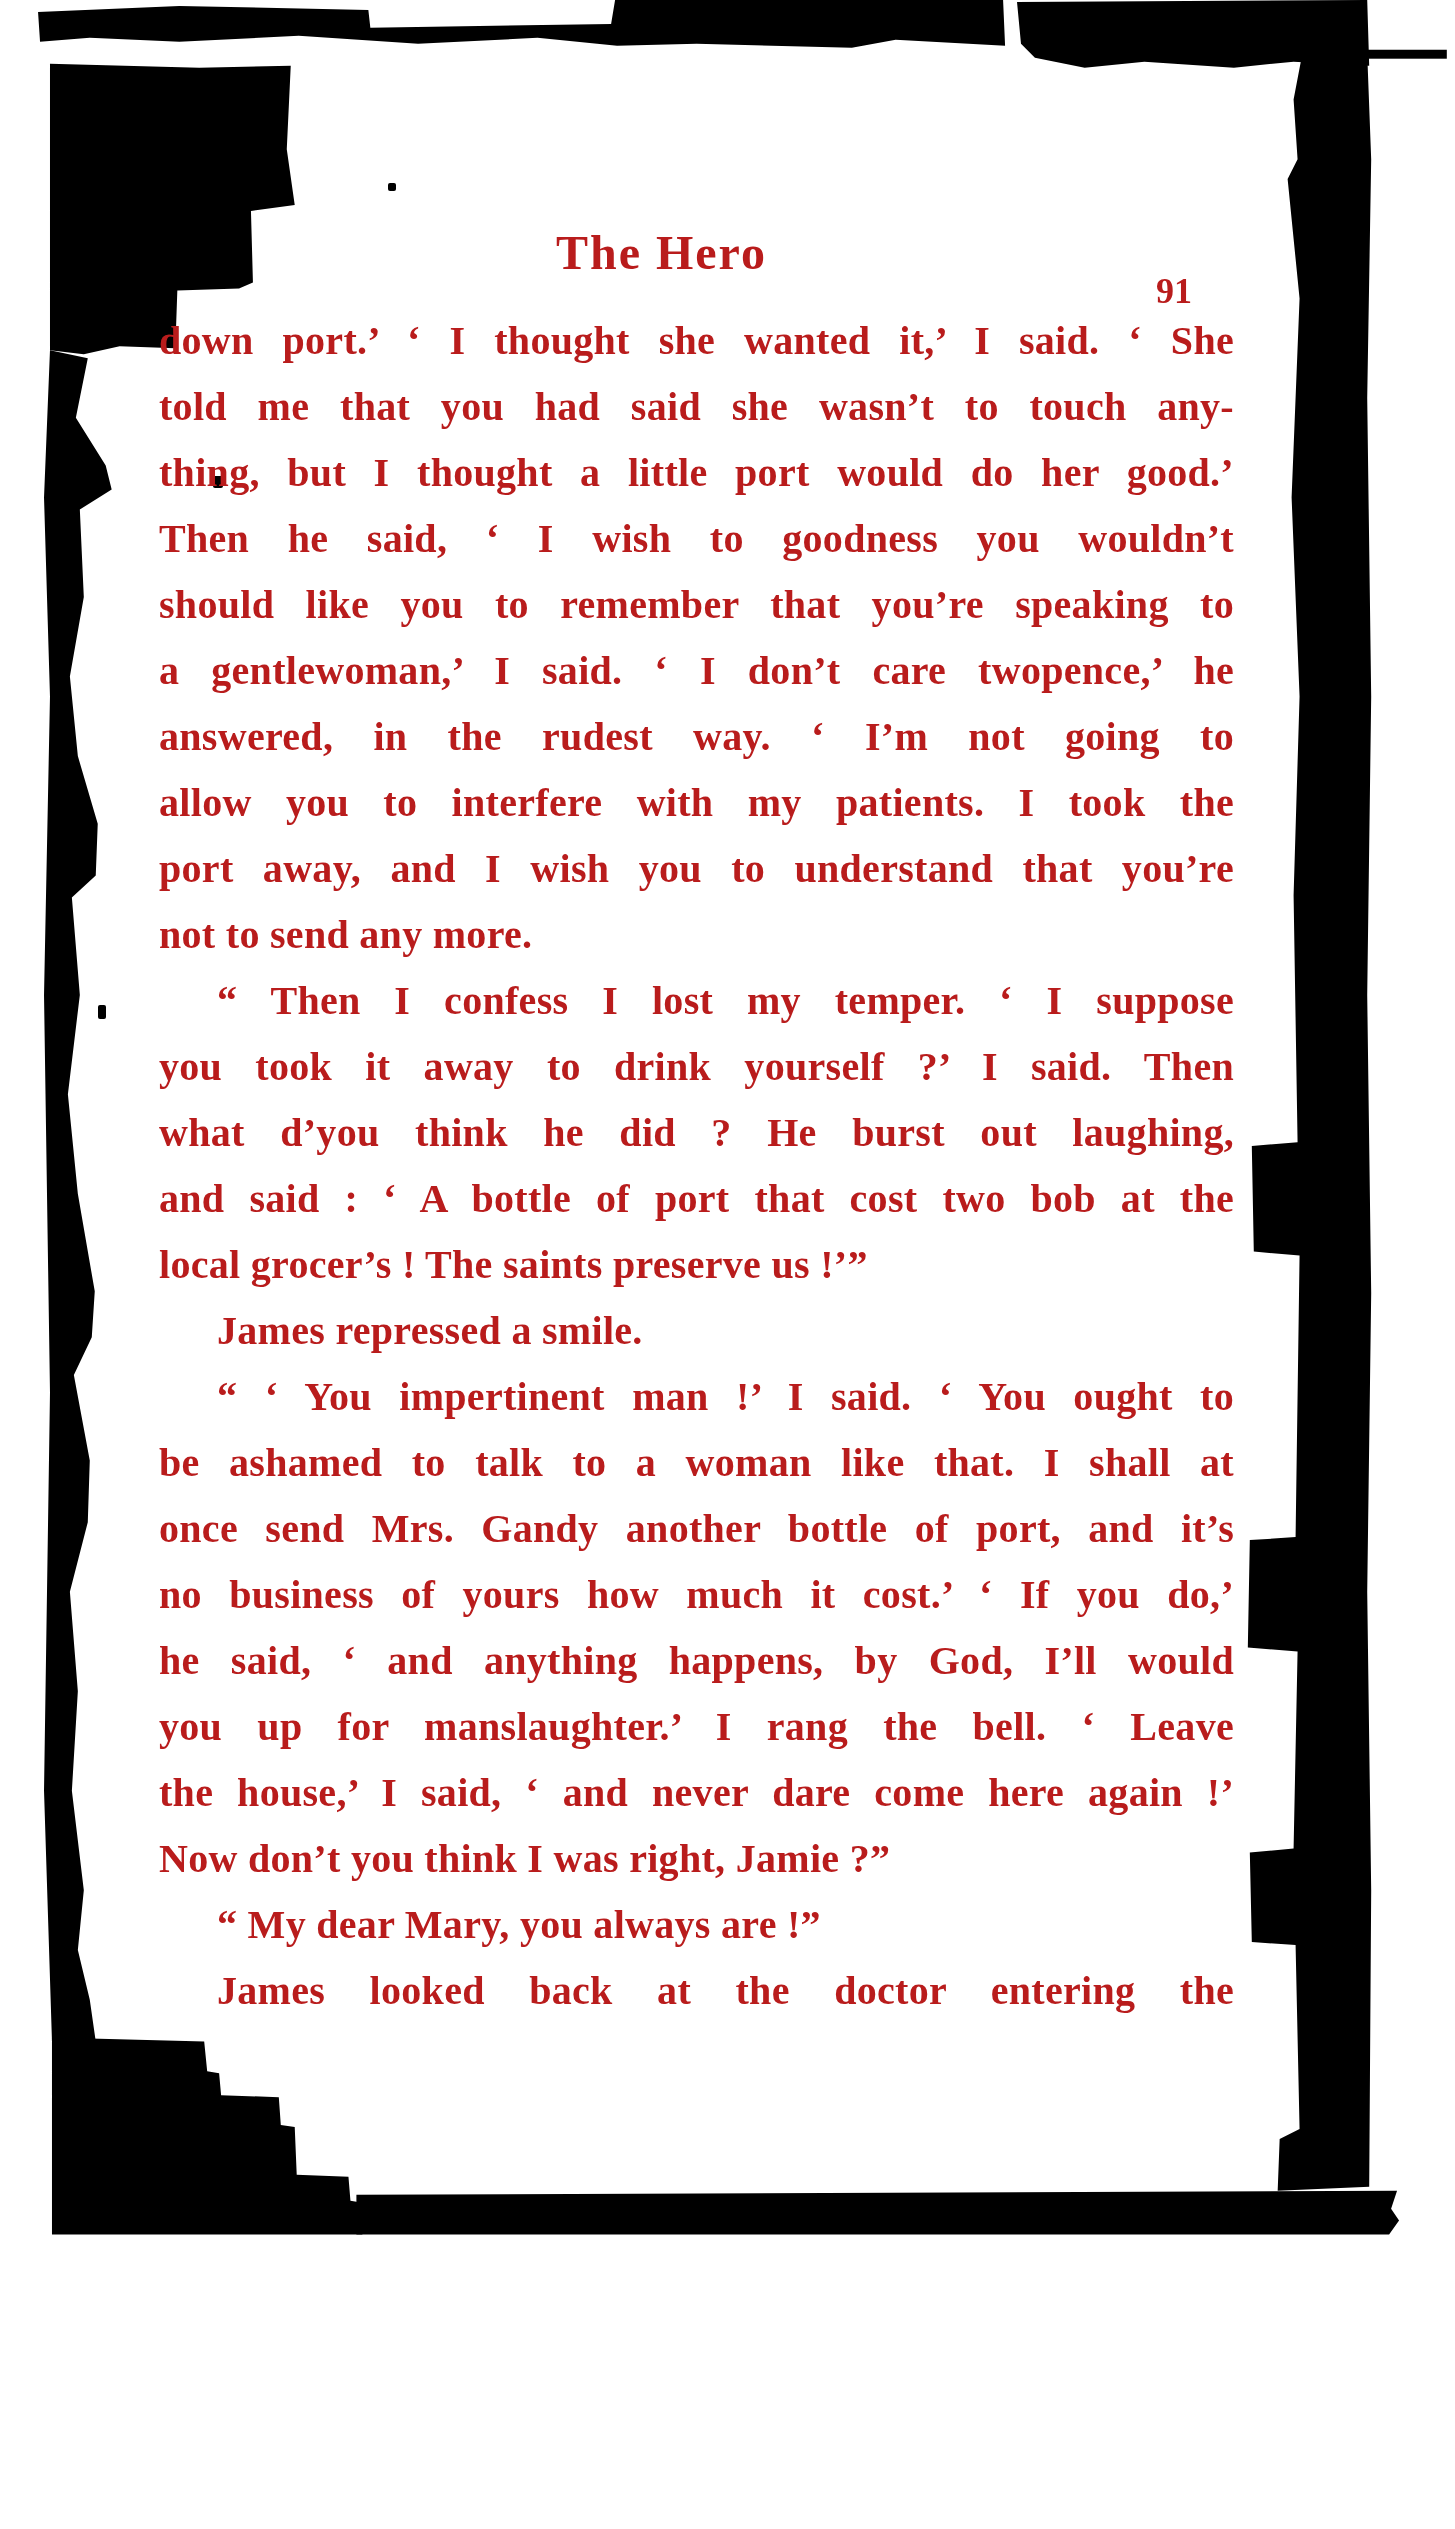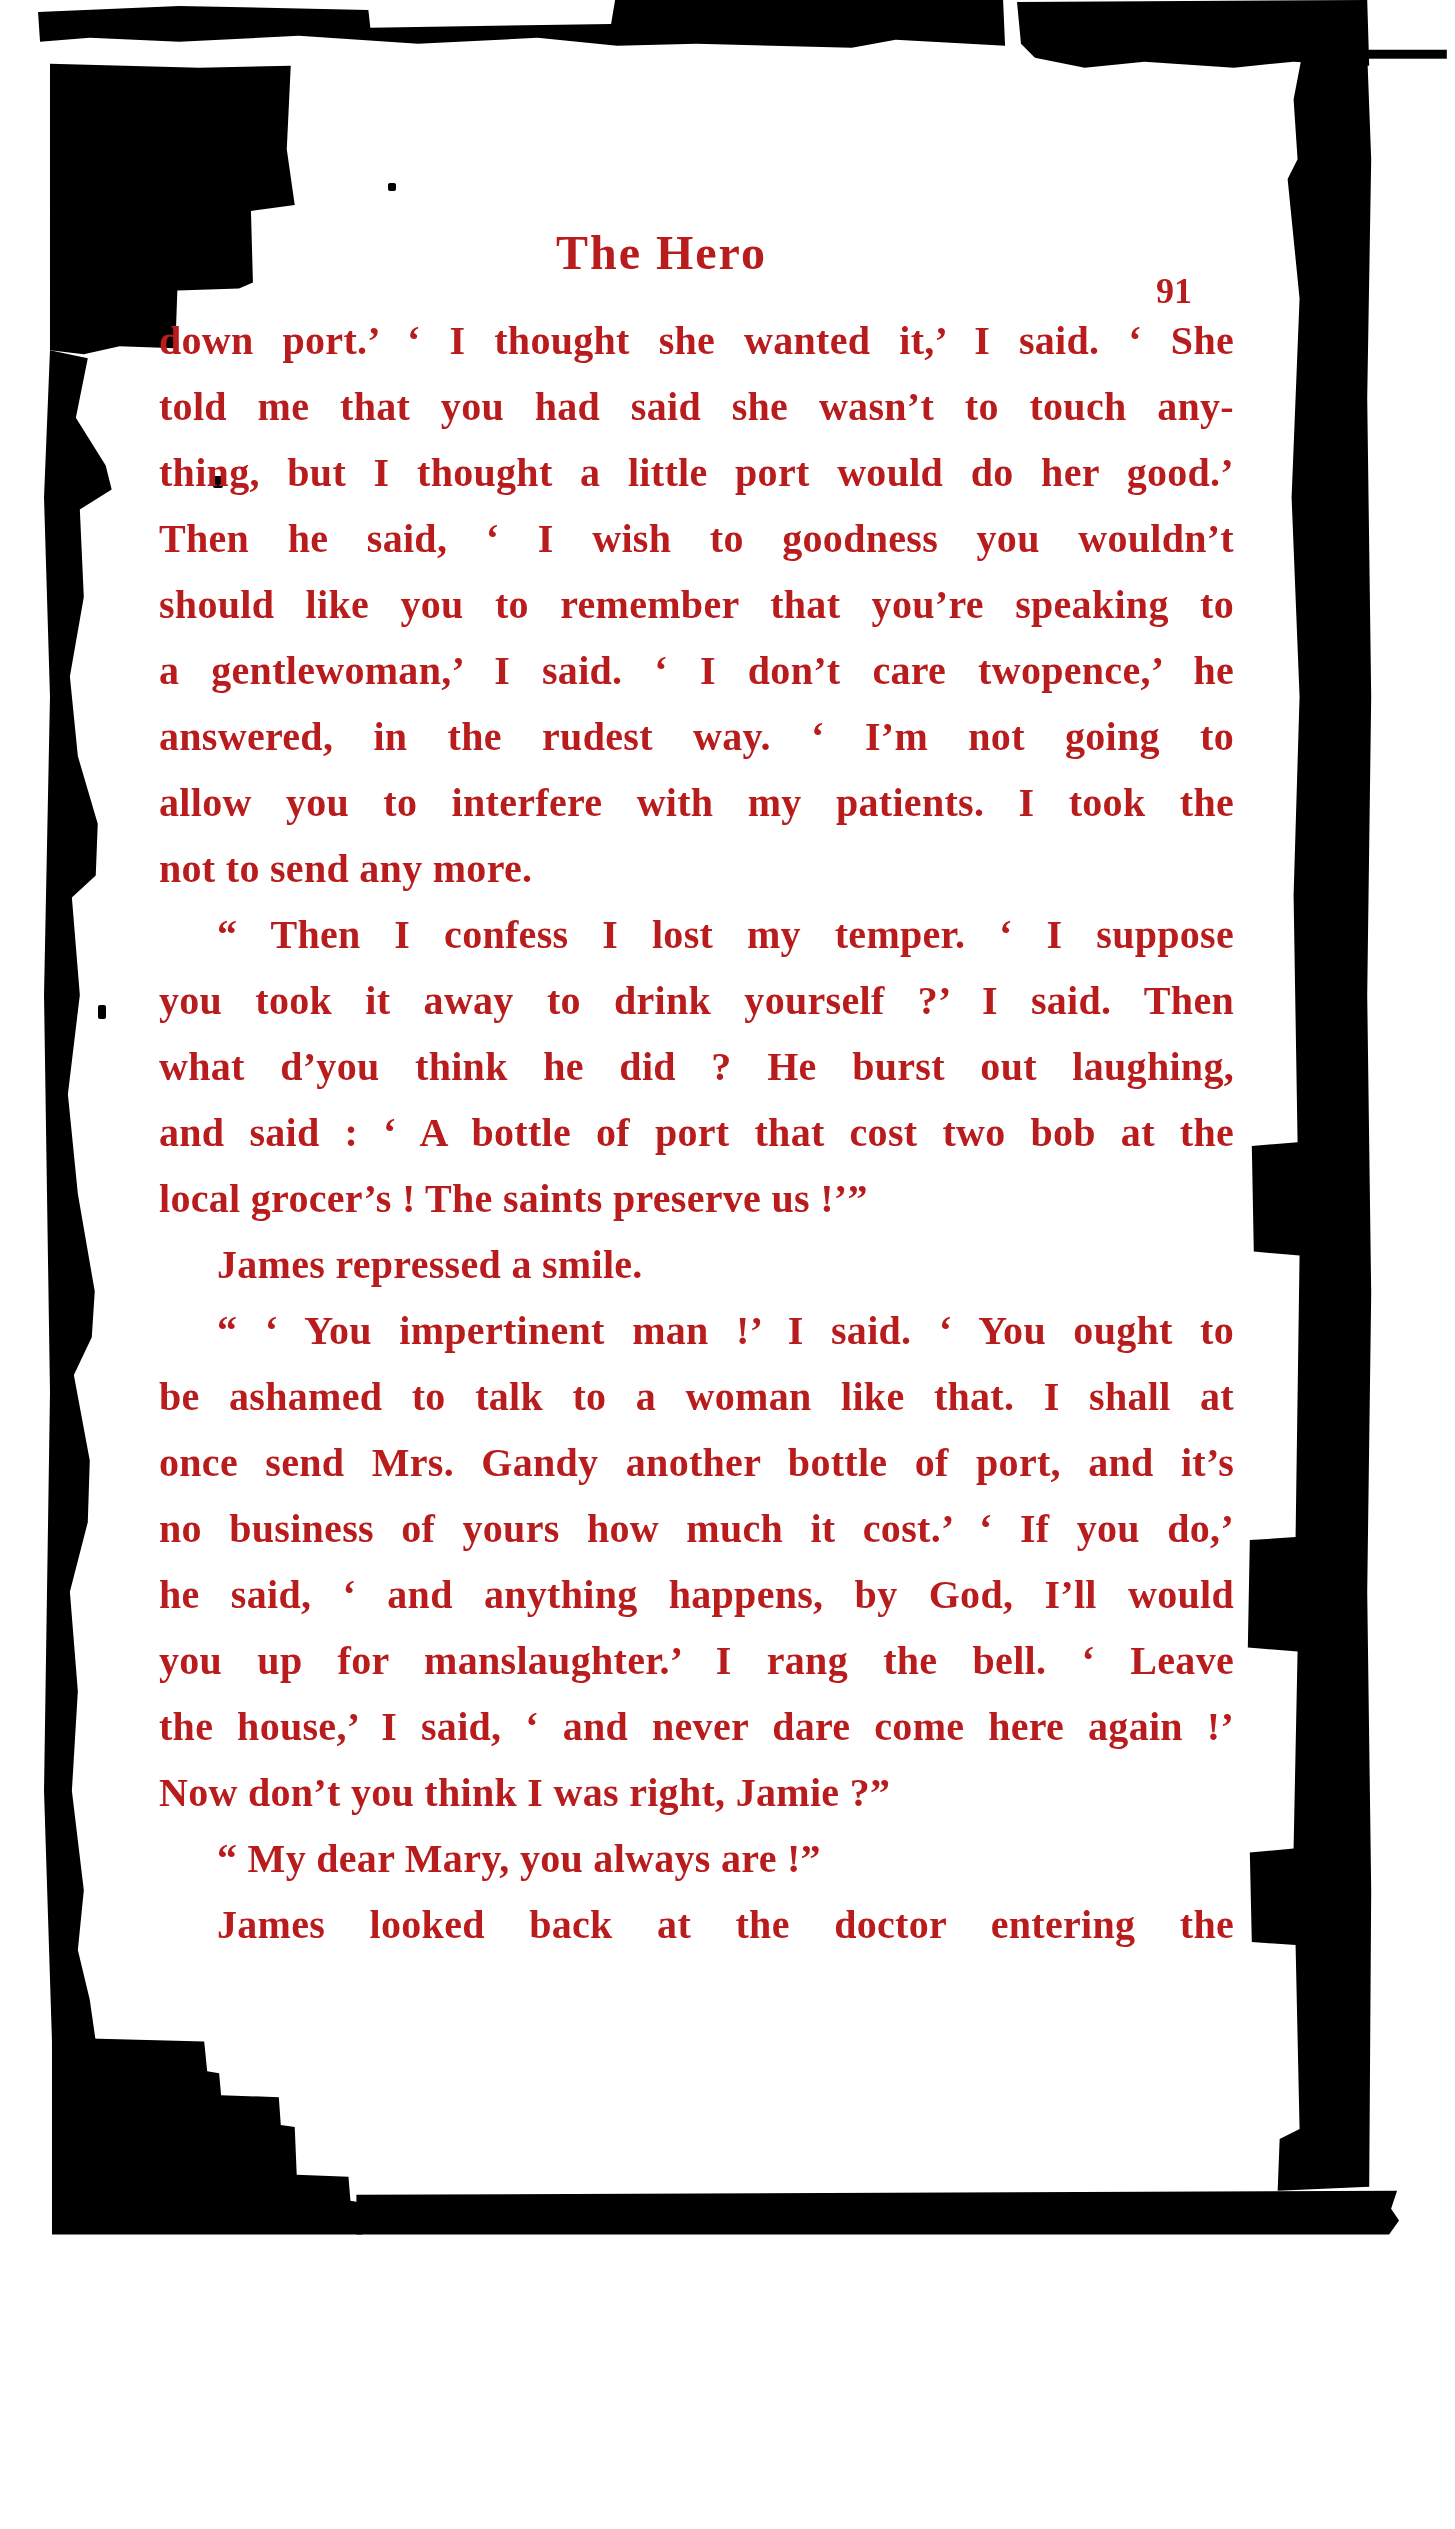--- a/index.html
+++ b/index.html
@@ -66,20 +66,21 @@
 
   <div class="text-block">
     <div class="ln">down port.’ ‘ I thought she wanted it,’ I said. ‘ She</div>
     <div class="ln">told me that you had said she wasn’t to touch any-</div>
     <div class="ln">thing, but I thought a little port would do her good.’</div>
     <div class="ln">Then he said, ‘ I wish to goodness you wouldn’t</div>
     <div class="ln">should like you to remember that you’re speaking to</div>
     <div class="ln">a gentlewoman,’ I said. ‘ I don’t care twopence,’ he</div>
     <div class="ln">answered, in the rudest way. ‘ I’m not going to</div>
     <div class="ln">allow you to interfere with my patients. I took the</div>
+    <div class="ln">port away, and I wish you to understand that you’re</div>
     <div class="ln last">not to send any more.</div>
     <div class="ln ind">“ Then I confess I lost my temper. ‘ I suppose</div>
     <div class="ln">you took it away to drink yourself ?’ I said. Then</div>
     <div class="ln">what d’you think he did ? He burst out laughing,</div>
     <div class="ln">and said : ‘ A bottle of port that cost two bob at the</div>
     <div class="ln last">local grocer’s ! The saints preserve us !’”</div>
     <div class="ln last ind">James repressed a smile.</div>
     <div class="ln ind">“ ‘ You impertinent man !’ I said. ‘ You ought to</div>
     <div class="ln">be ashamed to talk to a woman like that. I shall at</div>
     <div class="ln">once send Mrs. Gandy another bottle of port, and it’s</div>

